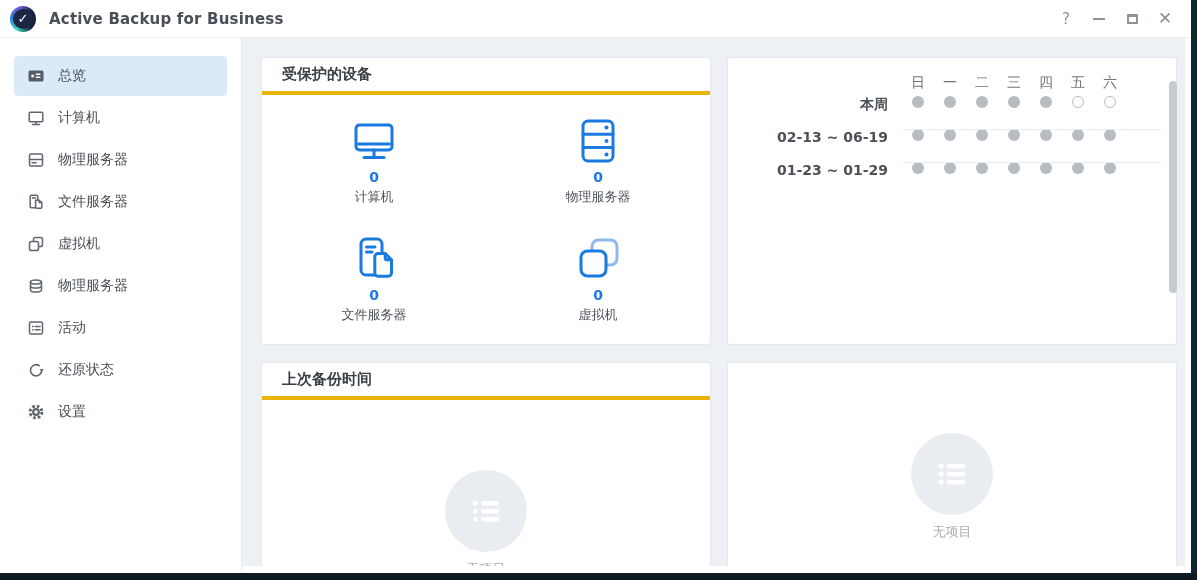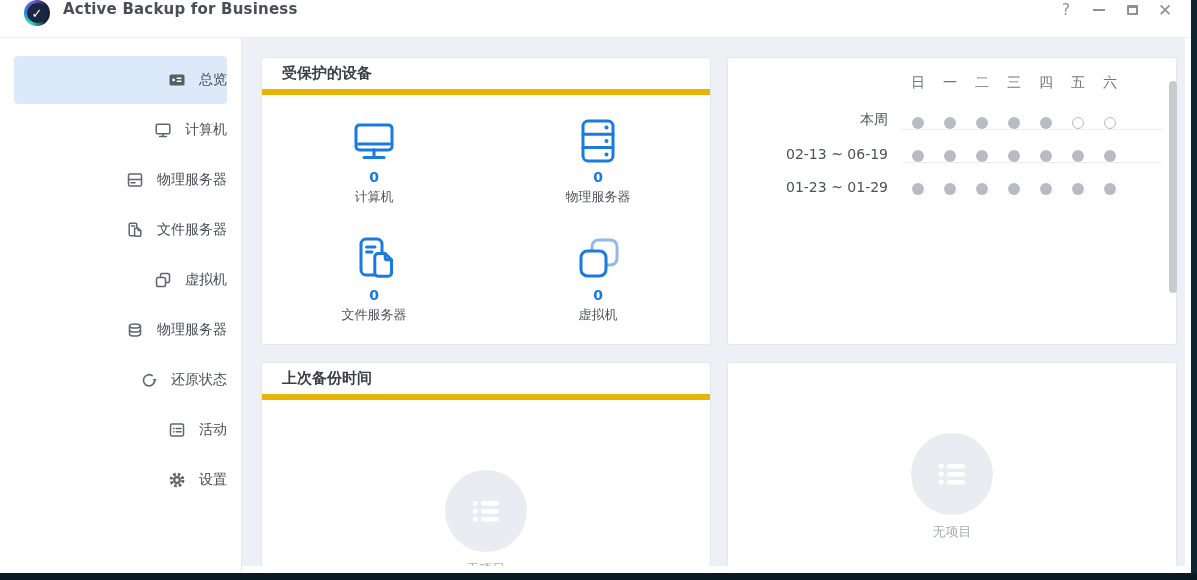--- a/index.html
+++ b/index.html
@@ -2,56 +2,56 @@
 <html><head>
 <meta charset="utf-8">
 <style>
   * { margin:0; padding:0; box-sizing:border-box; }
   html,body { width:1197px; height:580px; }
   body { font-family:"DejaVu Sans","Liberation Sans",sans-serif; background:#102430; position:relative; overflow:hidden; }
 
   .window { position:absolute; left:0; top:0; width:1191px; height:573px; background:#fff; overflow:hidden; }
 
   
-  .titlebar { position:absolute; left:0; top:0; right:0; height:38px; background:#fff; border-bottom:1px solid #eceff2; display:flex; align-items:flex-start; padding:0 16px 0 24px; }
+  .titlebar { position:absolute; left:0; top:0; right:0; height:38px; background:#fff; border-bottom:1px solid #eceff2; display:flex; align-items:center; padding:0 16px 0 10px; }
   .logo { width:26px; height:26px; border-radius:50%; background:conic-gradient(from 210deg,#35d9c0,#2b7de1,#6e5bd8,#17223c 55%,#17223c 80%,#35d9c0); position:relative; flex:0 0 auto; }
   .logo::before { content:""; position:absolute; inset:3px; border-radius:50%; background:#1b2742; }
   .logo::after { content:"✓"; position:absolute; inset:0; color:#fff; font-size:13px; font-weight:bold; display:flex; align-items:center; justify-content:center; }
   .app-title { margin-left:13px; font-size:15px; font-weight:bold; color:#4a4f57; letter-spacing:.2px; }
   .win-controls { margin-left:auto; display:flex; align-items:center; gap:13px; }
   .wc-btn { width:20px; height:20px; display:flex; align-items:center; justify-content:center; color:#8d9298; font-size:15px; cursor:default; }
   .wc-min { width:12px; height:2px; background:#8d9298; }
   .wc-max { width:11px; height:10px; border:2px solid #8d9298; border-top-width:3px; border-radius:1px; }
   .wc-close { font-size:17px; line-height:1; }
 
   
   .sidebar { position:absolute; left:0; top:38px; bottom:0; width:242px; background:#fff; border-right:1px solid #e8ebee; padding-top:18px; }
-  .side-item { height:48px; margin:0 14px 2px 14px; border-radius:4px; display:flex; align-items:center; padding-left:13px; gap:13px; font-size:14px; color:#494e55; cursor:default;justify-content:flex-end; }
+  .side-item { height:40px; margin:0 14px 2px 14px; border-radius:4px; display:flex; align-items:center; padding-left:13px; gap:13px; font-size:14px; color:#494e55; cursor:default; }
   .side-item.selected { background:#dce9f9; }
   .side-item .ic { width:18px; height:18px; flex:0 0 auto; display:block; }
 
   
   .content { position:absolute; left:242px; top:38px; right:6px; bottom:7px; background:#edf1f5; overflow:hidden; padding:19px 0 0 19px; }
   .grid { display:grid; grid-template-columns:450px 450px; grid-template-rows:288px 400px; gap:17px 16px; }
   .card { background:#fff; border:1px solid #e4e8ec; border-radius:3px; overflow:hidden; display:flex; flex-direction:column; }
-  .card-header { height:37px; flex:0 0 auto; display:flex; align-items:center; padding:0 20px; font-size:15px; font-weight:bold; color:#3b4046; border-bottom:6px solid #eab308; }
+  .card-header { height:37px; flex:0 0 auto; display:flex; align-items:center; padding:0 20px; font-size:15px; font-weight:bold; color:#3b4046; border-bottom:4px solid #eab308; }
   .card-body { flex:1; position:relative; }
 
   
   .dev-grid { display:grid; grid-template-columns:1fr 1fr; padding-top:14px; }
   .dev-tile { display:flex; flex-direction:column; align-items:center; padding-top:8px; height:118px; cursor:default; }
   .dev-count { margin-top:5px; font-size:14px; font-weight:bold; color:#1b7ae0; line-height:1.1; }
   .dev-label { margin-top:3px; font-size:13px; color:#4f545b; }
 
   
   .cal { padding:16px 20px 0 20px; }
   .cal-head { display:flex; margin-bottom:4px; }
   .cal-head .spacer { width:154px; flex:0 0 auto; }
   .cal-head .dcell { width:32px; text-align:center; font-size:14px; color:#6f757c; }
-  .cal-row { display:flex; align-items:flex-end; height:33px; position:relative; }
+  .cal-row { display:flex; align-items:flex-start; height:33px; position:relative;font-weight:bold; }
   .cal-row .rlabel { width:154px; flex:0 0 auto; text-align:right; padding-right:14px; font-size:14px; color:#4b5157; white-space:nowrap; }
   .cal-row .dcell { width:32px; display:flex; align-items:center; justify-content:center; }
   .dot { width:12px; height:12px; border-radius:50%; }
   .dot.filled { background:#b7bcc3; }
   .dot.open { background:#fff; border:1.5px solid #b7bcc3; }
   .cal-row.sep::before { content:""; position:absolute; left:154px; right:-6px; top:0; height:1px; background:#ecedf0; }
 
   
   .empty { display:flex; flex-direction:column; align-items:center; }
   .empty-circle { width:82px; height:82px; border-radius:50%; background:#e9edf2; margin-top:70px; display:flex; align-items:center; justify-content:center; }
@@ -136,36 +136,36 @@
     <div class="side-item">
       <svg class="ic" viewBox="0 0 18 18" fill="none" stroke="#5f666f" stroke-width="1.5" stroke-linecap="round">
         <path d="M3.5 5 a5.5 2.1 0 0 1 11 0 v8 a5.5 2.1 0 0 1 -11 0 z"></path>
         <path d="M3.5 5 a5.5 2.1 0 0 0 11 0"></path>
         <path d="M3.5 9 a5.5 2.1 0 0 0 11 0"></path>
       </svg>
       <span>物理服务器</span>
     </div>
 
     <div class="side-item">
-      <svg class="ic" viewBox="0 0 18 18" fill="none" stroke="#5f666f" stroke-width="1.6" stroke-linecap="round">
-        <path d="M12.2 4.6 A5.6 5.6 0 1 0 14.7 9"></path>
-        <polygon points="12.9,8.1 16.6,8.1 14.7,11.3" fill="#5f666f" stroke="none"></polygon>
-      </svg>
-      <span>还原状态</span>
-    </div>
-
-    <div class="side-item">
       <svg class="ic" viewBox="0 0 18 18" fill="none" stroke="#5f666f" stroke-width="1.5" stroke-linecap="round">
         <rect x="2.5" y="3" width="13" height="12" rx="1.6"></rect>
         <circle cx="5.8" cy="7.4" r="0.9" fill="#5f666f" stroke="none"></circle>
         <line x1="8.2" y1="7.4" x2="13" y2="7.4"></line>
         <circle cx="5.8" cy="10.8" r="0.9" fill="#5f666f" stroke="none"></circle>
         <line x1="8.2" y1="10.8" x2="13" y2="10.8"></line>
       </svg>
       <span>活动</span>
+    </div>
+
+    <div class="side-item">
+      <svg class="ic" viewBox="0 0 18 18" fill="none" stroke="#5f666f" stroke-width="1.6" stroke-linecap="round">
+        <path d="M12.2 4.6 A5.6 5.6 0 1 0 14.7 9"></path>
+        <polygon points="12.9,8.1 16.6,8.1 14.7,11.3" fill="#5f666f" stroke="none"></polygon>
+      </svg>
+      <span>还原状态</span>
     </div>
 
     <div class="side-item">
       <svg class="ic" viewBox="0 0 18 18" fill="none">
         <circle cx="9" cy="9" r="5.9" stroke="#5f666f" stroke-width="3" stroke-dasharray="2.6 2.05"></circle>
         <circle cx="9" cy="9" r="3.9" fill="#5f666f"></circle>
         <circle cx="9" cy="9" r="1.7" fill="#ffffff"></circle>
       </svg>
       <span>设置</span>
     </div>

